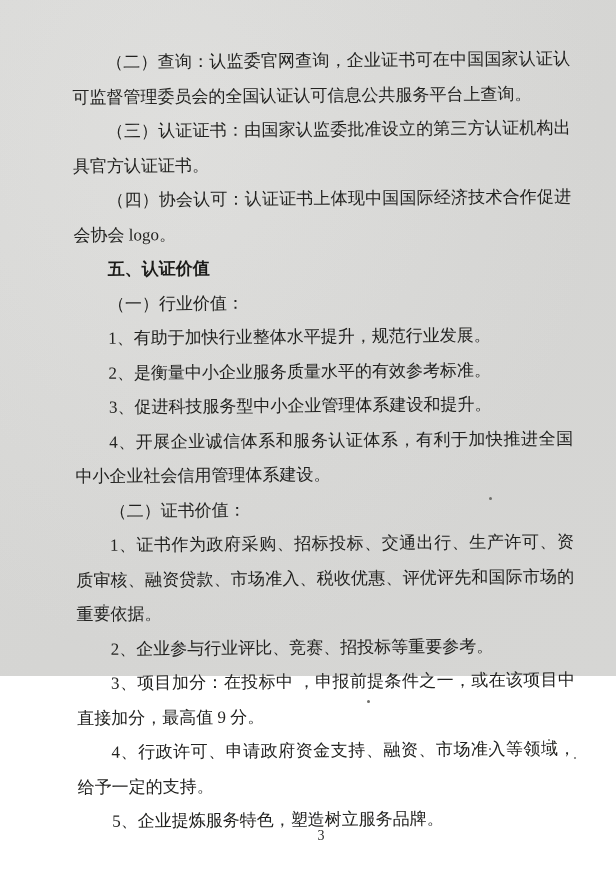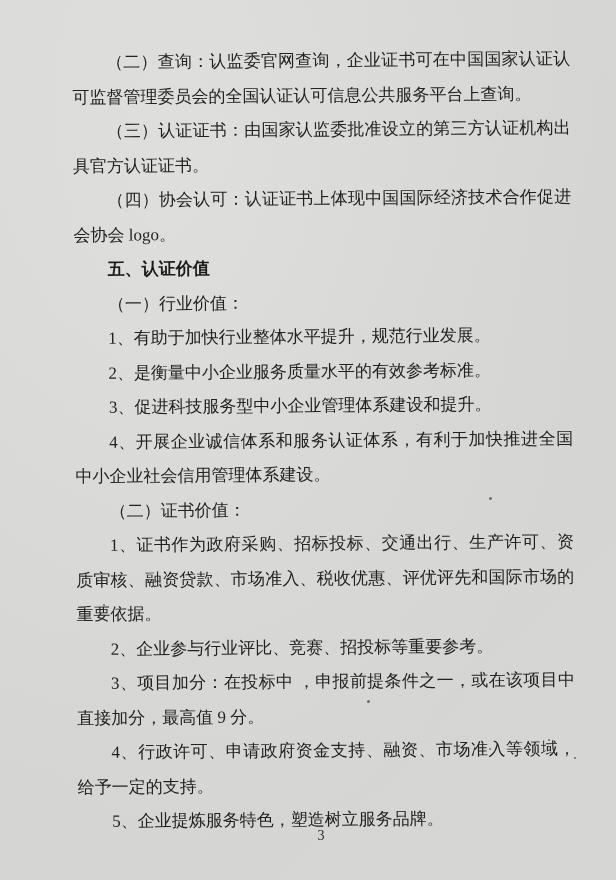--- a/index.html
+++ b/index.html
@@ -8,21 +8,21 @@
   }
   body {
     width: 616px;
     height: 880px;
     overflow: hidden;
     font-family: "Liberation Serif", "DejaVu Serif", serif;
   }
   .page {
     position: relative;
     width: 616px;
-    height: 880px;
+    height: 676px;
     background:
       radial-gradient(ellipse at 30% 20%, rgba(255,255,255,0.10), rgba(0,0,0,0.02) 70%),
       linear-gradient(135deg, #dcdcda 0%, #d9d9d7 55%, #dadad8 100%);
   }
   .content {
     position: absolute;
     left: 72px;
     top: 44px;
     width: 498px;
     transform: rotate(-0.45deg);

